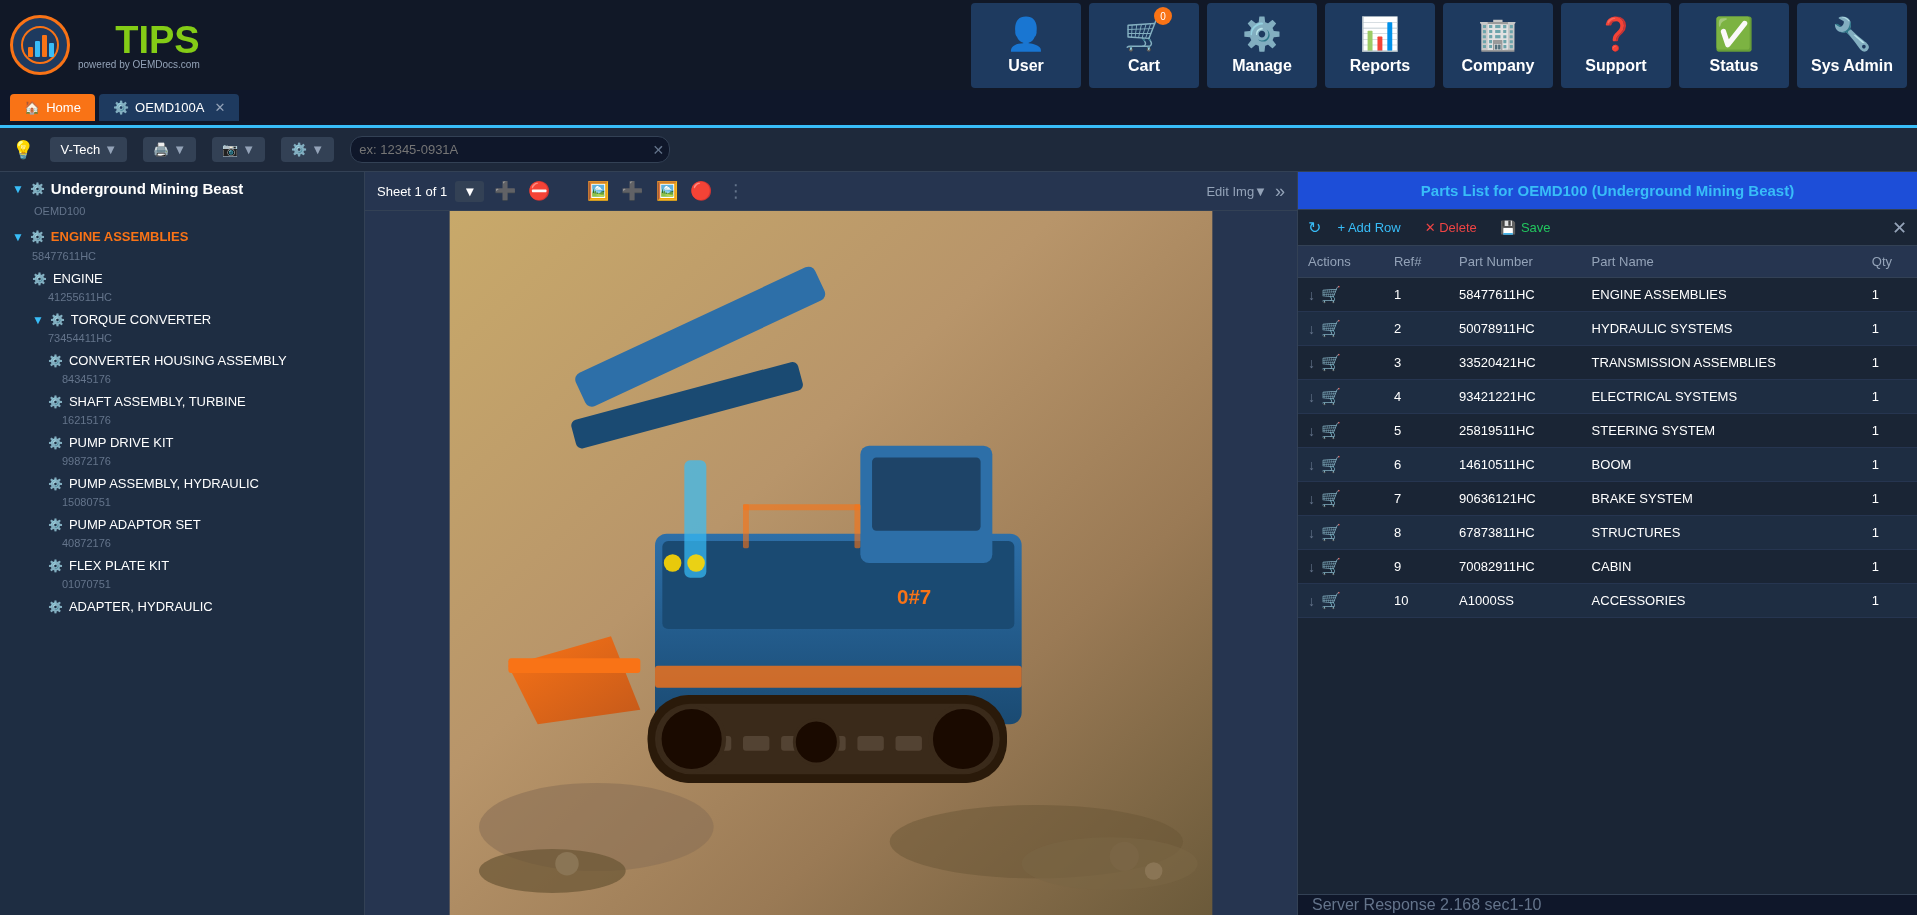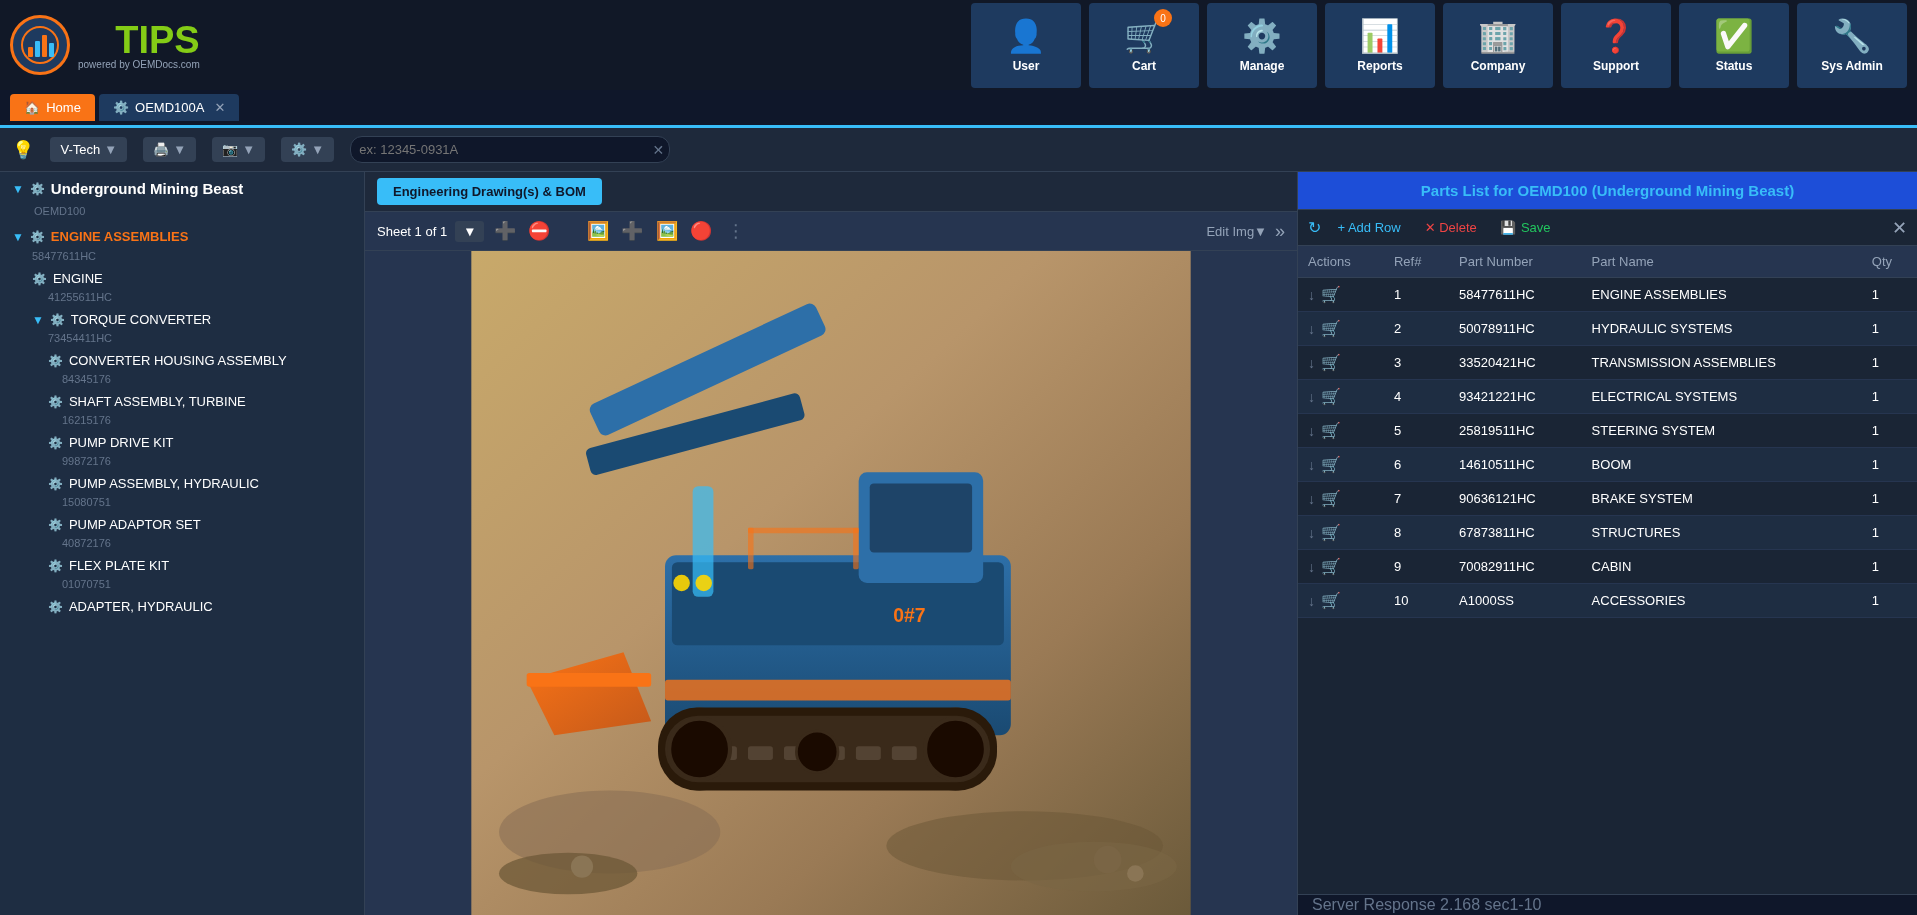--- a/index.html
+++ b/index.html
@@ -9,21 +9,21 @@
     .top-nav { display: flex; align-items: center; background: #111827; height: 90px; padding: 0 10px; gap: 8px; }
     .logo-area { display: flex; align-items: center; gap: 8px; margin-right: 20px; }
     .logo-circle { width: 60px; height: 60px; border-radius: 50%; border: 3px solid #f97316; background: #1e3a5f; display: flex; align-items: center; justify-content: center; }
     .logo-circle svg { width: 40px; height: 40px; }
     .logo-text { display: flex; flex-direction: column; }
     .logo-tips { color: #84cc16; font-size: 38px; font-weight: 900; line-height: 1; text-align: right; }
     .logo-sub { color: #94a3b8; font-size: 10px; }
     .nav-spacer { flex: 1; }
     .nav-btn { display: flex; flex-direction: column; align-items: center; justify-content: center; width: 110px; height: 85px; background: #1e3a5f; border: none; cursor: pointer; color: #38bdf8; gap: 4px; border-radius: 4px; }
     .nav-btn .nav-icon { font-size: 32px; }
-    .nav-btn .nav-label { font-size: 12px; font-weight: bold; color: #fff; }
+    .nav-btn .nav-label { font-size: 16px; font-weight: bold; color: #fff; }
     .nav-btn .cart-badge { position: relative; }
     .badge { background: #f97316; color: #fff; border-radius: 50%; width: 18px; height: 18px; font-size: 10px; display: flex; align-items: center; justify-content: center; position: absolute; top: -8px; right: -8px; }
 
     
     .tab-bar { display: flex; align-items: center; background: #0f172a; height: 38px; padding: 0 10px; gap: 4px; border-bottom: 3px solid #38bdf8; }
     .tab { display: flex; align-items: center; gap: 6px; padding: 6px 14px; border-radius: 4px 4px 0 0; cursor: pointer; font-size: 13px; }
     .tab-home { background: #f97316; color: #fff; }
     .tab-active { background: #1e3a5f; color: #fff; }
     .tab-close { color: #94a3b8; cursor: pointer; margin-left: 4px; }
 
@@ -243,23 +243,20 @@
     </div>
     <div class="sidebar-child2-sub">01070751</div>
 
     <div class="sidebar-child2">
       <span class="gear-icon">⚙️</span>
       <span>ADAPTER, HYDRAULIC</span>
     </div>
   </div>
 
   <div class="center-panel">
-    <div class="drawing-toolbar">
-      <div class="drawing-tab">Engineering Drawing(s) &amp; BOM</div>
-    </div>
     <div class="drawing-toolbar" style="background:#263550;">
       <div class="drawing-sheet">
         <span>Sheet 1 of 1</span>
         <button class="sheet-btn">▼</button>
       </div>
       <button class="icon-btn green">➕</button>
       <button class="icon-btn red">⛔</button>
       <span style="width:16px;"></span>
       <button class="icon-btn" style="color:#94a3b8;">🖼️</button>
       <button class="icon-btn green">➕</button>

